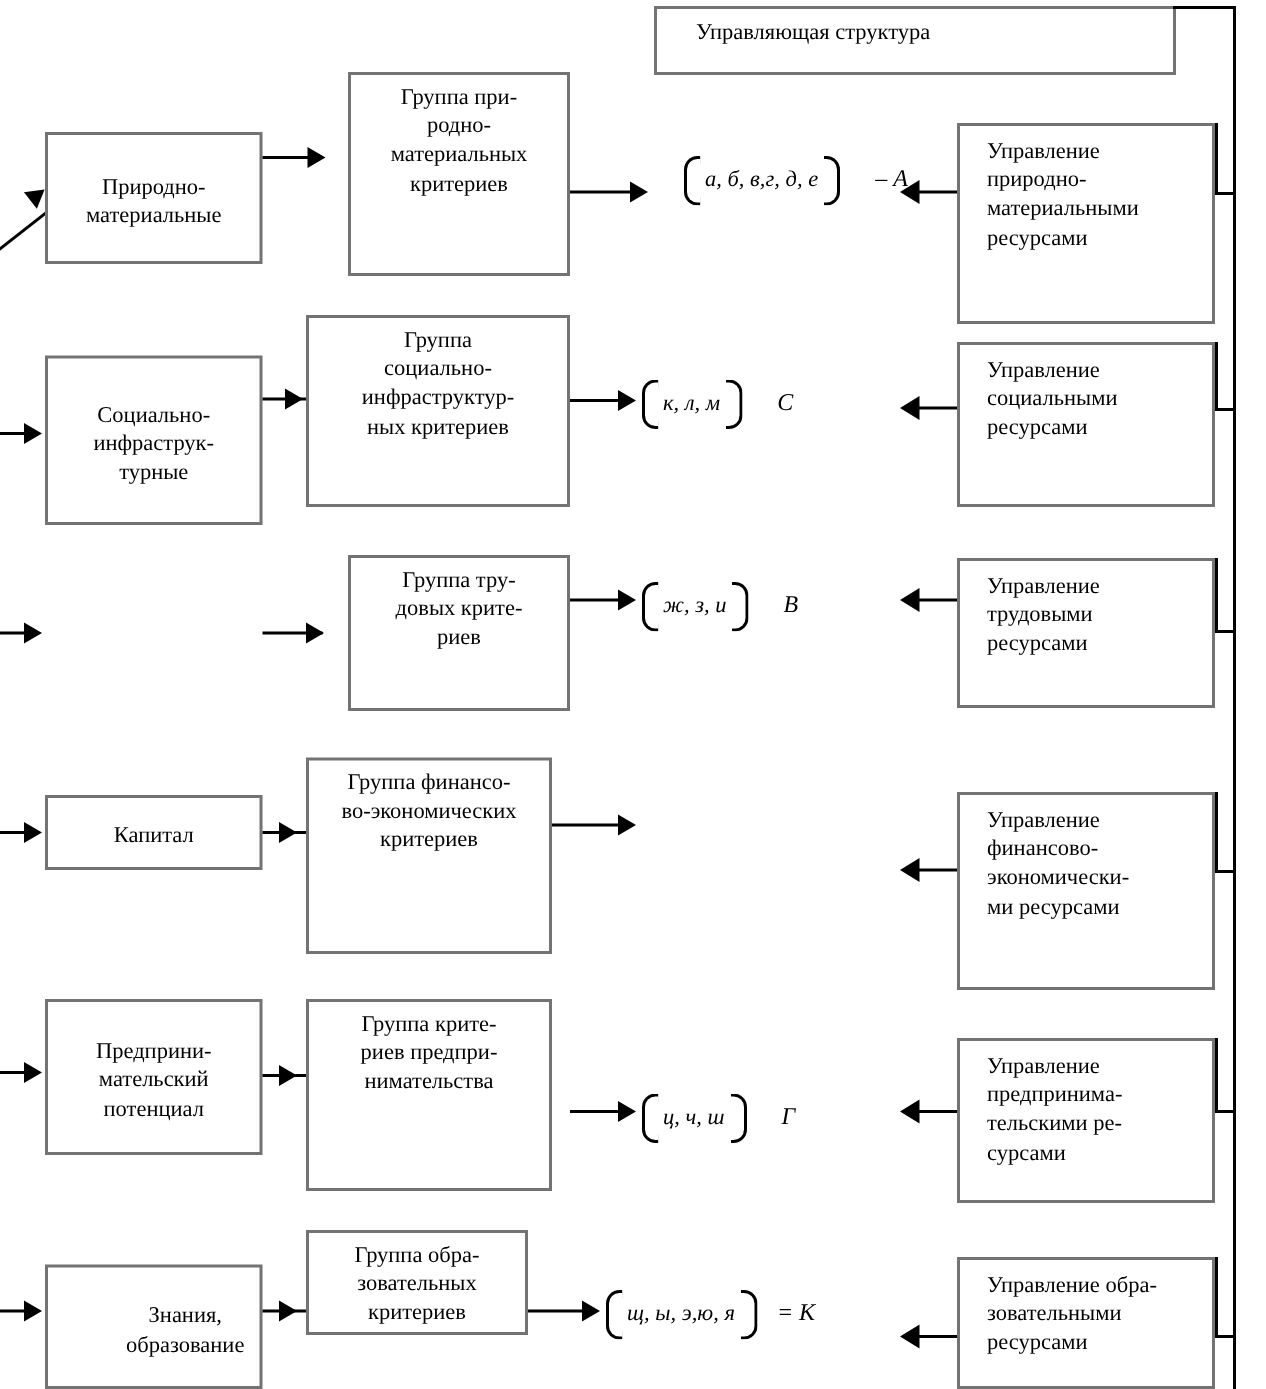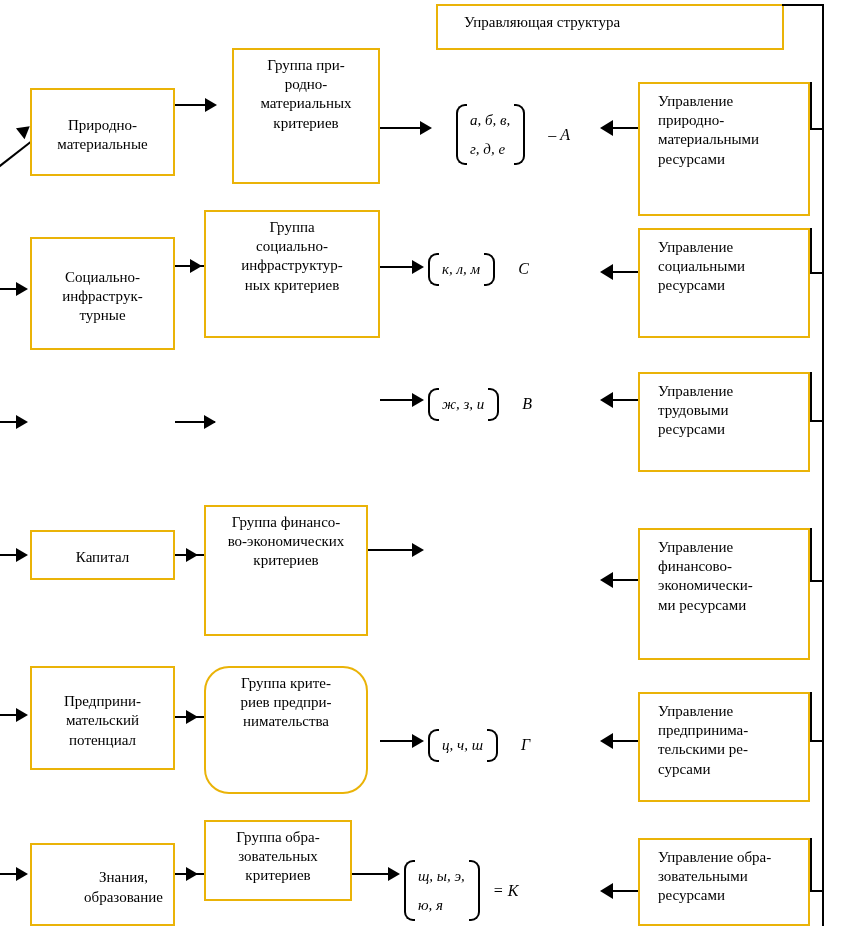--- a/index.html
+++ b/index.html
@@ -9,21 +9,21 @@
   }
   #canvas{
     position:relative;
     width:844px;
     height:926px;
     background:#fff;
     overflow:hidden;
   }
   .box{
     position:absolute;
-    border:2px solid #eab308;
+    border:2px solid #737373;
     background:#fff;
     box-sizing:border-box;
     display:flex;
     align-items:flex-start;
     justify-content:center;
     text-align:center;
     line-height:1.28;
     font-size:15px;
     padding-top:6px;
   }
@@ -93,21 +93,21 @@
   }
   .brace::after{
     content:"";
     position:absolute;
     right:-9px;top:0;bottom:0;
     width:9px;
     border:2px solid #000;
     border-left:none;
     border-radius:0 9px 9px 0;
   }
-  .rows{display:flex;flex-direction:column;justify-content:center;padding:2px 6px 2px 4px;}
+  .rows{display:flex;flex-direction:row;justify-content:center;padding:2px 6px 2px 4px;}
   .rows .r{white-space:nowrap;line-height:1.9;}
   .rows.tall .r{line-height:2.3;}
   .rlabel{margin-left:16px;font-style:italic;font-size:16px;}
   .rlabel.wide{margin-left:26px;}
 </style>
 </head>
 <body>
 
 <div id="canvas">
 
@@ -223,20 +223,25 @@
 ресурсами</span>
   </div>
 
   <div class="hline" style="left:0px;top:421px;width:22px;"></div>
   <div class="arrow-r" style="left:16px;top:415px;"></div>
 
 
   <div class="hline" style="left:175px;top:421px;width:40px;"></div>
   <div class="arrow-r" style="left:204px;top:415px;"></div>
 
+  <div class="box" style="left:232px;top:370px;width:148px;height:104px;">
+    <span class="txt">Группа тру-
+довых крите-
+риев</span>
+  </div>
 
   <div class="hline" style="left:380px;top:399px;width:42px;"></div>
   <div class="arrow-r" style="left:412px;top:393px;"></div>
 
   <div class="formula" style="left:428px;top:388px;">
     <span class="brace">
       <span class="rows">
         <span class="r">ж, з, и</span>
       </span>
     </span>
@@ -287,21 +292,21 @@
 
   <div class="box" style="left:30px;top:666px;width:145px;height:104px;align-items:center;">
     <span class="txt">Предприни-
 мательский
 потенциал</span>
   </div>
 
   <div class="hline" style="left:175px;top:716px;width:32px;"></div>
   <div class="arrow-r" style="left:186px;top:710px;"></div>
 
-  <div class="box" style="left:204px;top:666px;width:164px;height:128px;border-radius:25px;">
+  <div class="box" style="left:204px;top:666px;width:164px;height:128px;">
     <span class="txt">Группа крите-
 риев предпри-
 нимательства</span>
   </div>
 
   <div class="hline" style="left:380px;top:740px;width:42px;"></div>
   <div class="arrow-r" style="left:412px;top:734px;"></div>
 
   <div class="formula" style="left:428px;top:729px;">
     <span class="brace">
@@ -326,21 +331,21 @@
   <div class="arrow-r" style="left:16px;top:867px;"></div>
 
   <div class="box" style="left:30px;top:843px;width:145px;height:83px;align-items:center;padding-left:42px;">
     <span class="txt">Знания,
 образование</span>
   </div>
 
   <div class="hline" style="left:175px;top:873px;width:32px;"></div>
   <div class="arrow-r" style="left:186px;top:867px;"></div>
 
-  <div class="box" style="left:204px;top:820px;width:148px;height:81px;">
+  <div class="box" style="left:204px;top:820px;width:148px;height:70px;">
     <span class="txt">Группа обра-
 зовательных
 критериев</span>
   </div>
 
   <div class="hline" style="left:352px;top:873px;width:46px;"></div>
   <div class="arrow-r" style="left:388px;top:867px;"></div>
 
   <div class="formula" style="left:404px;top:860px;">
     <span class="brace">

